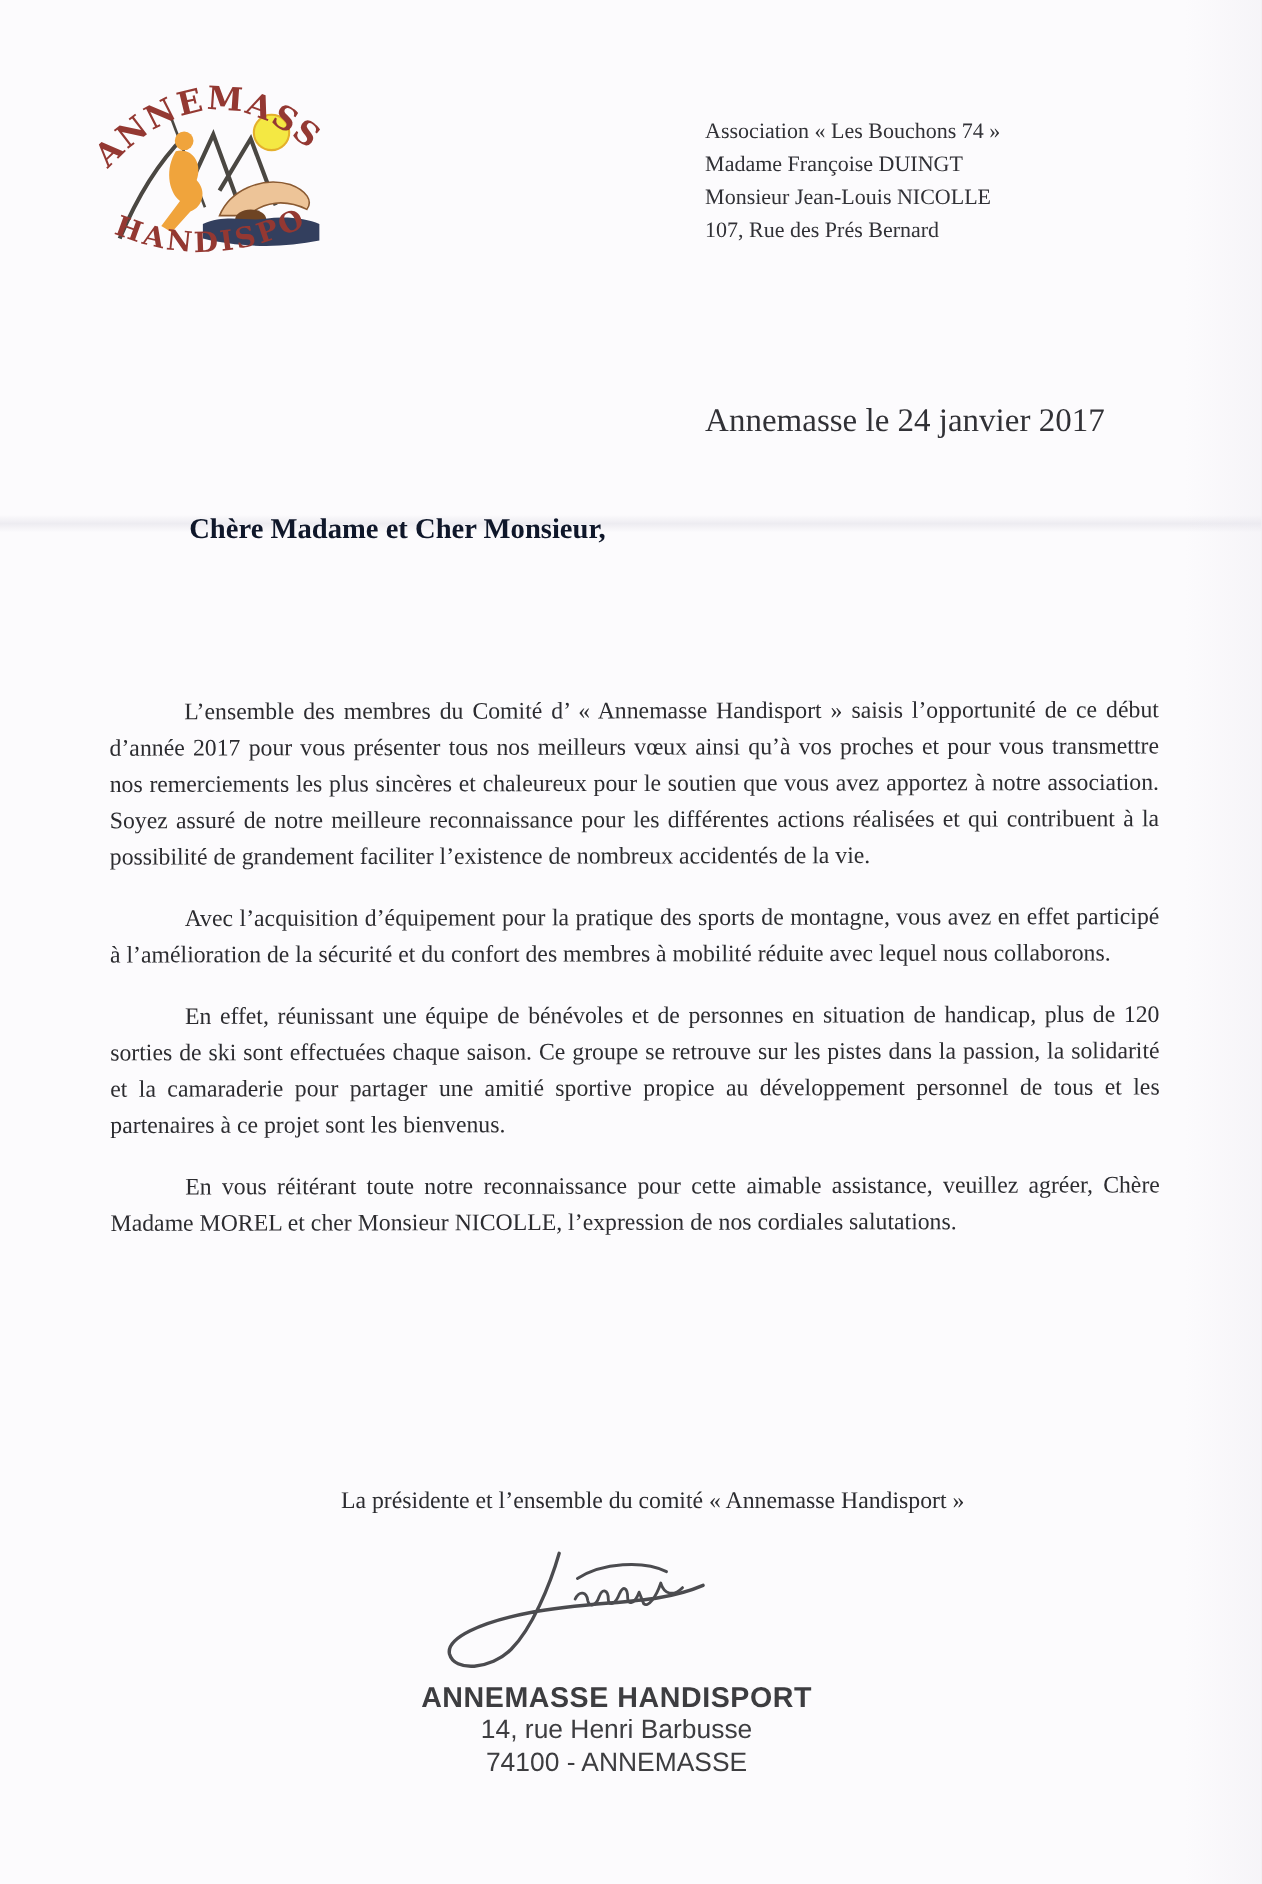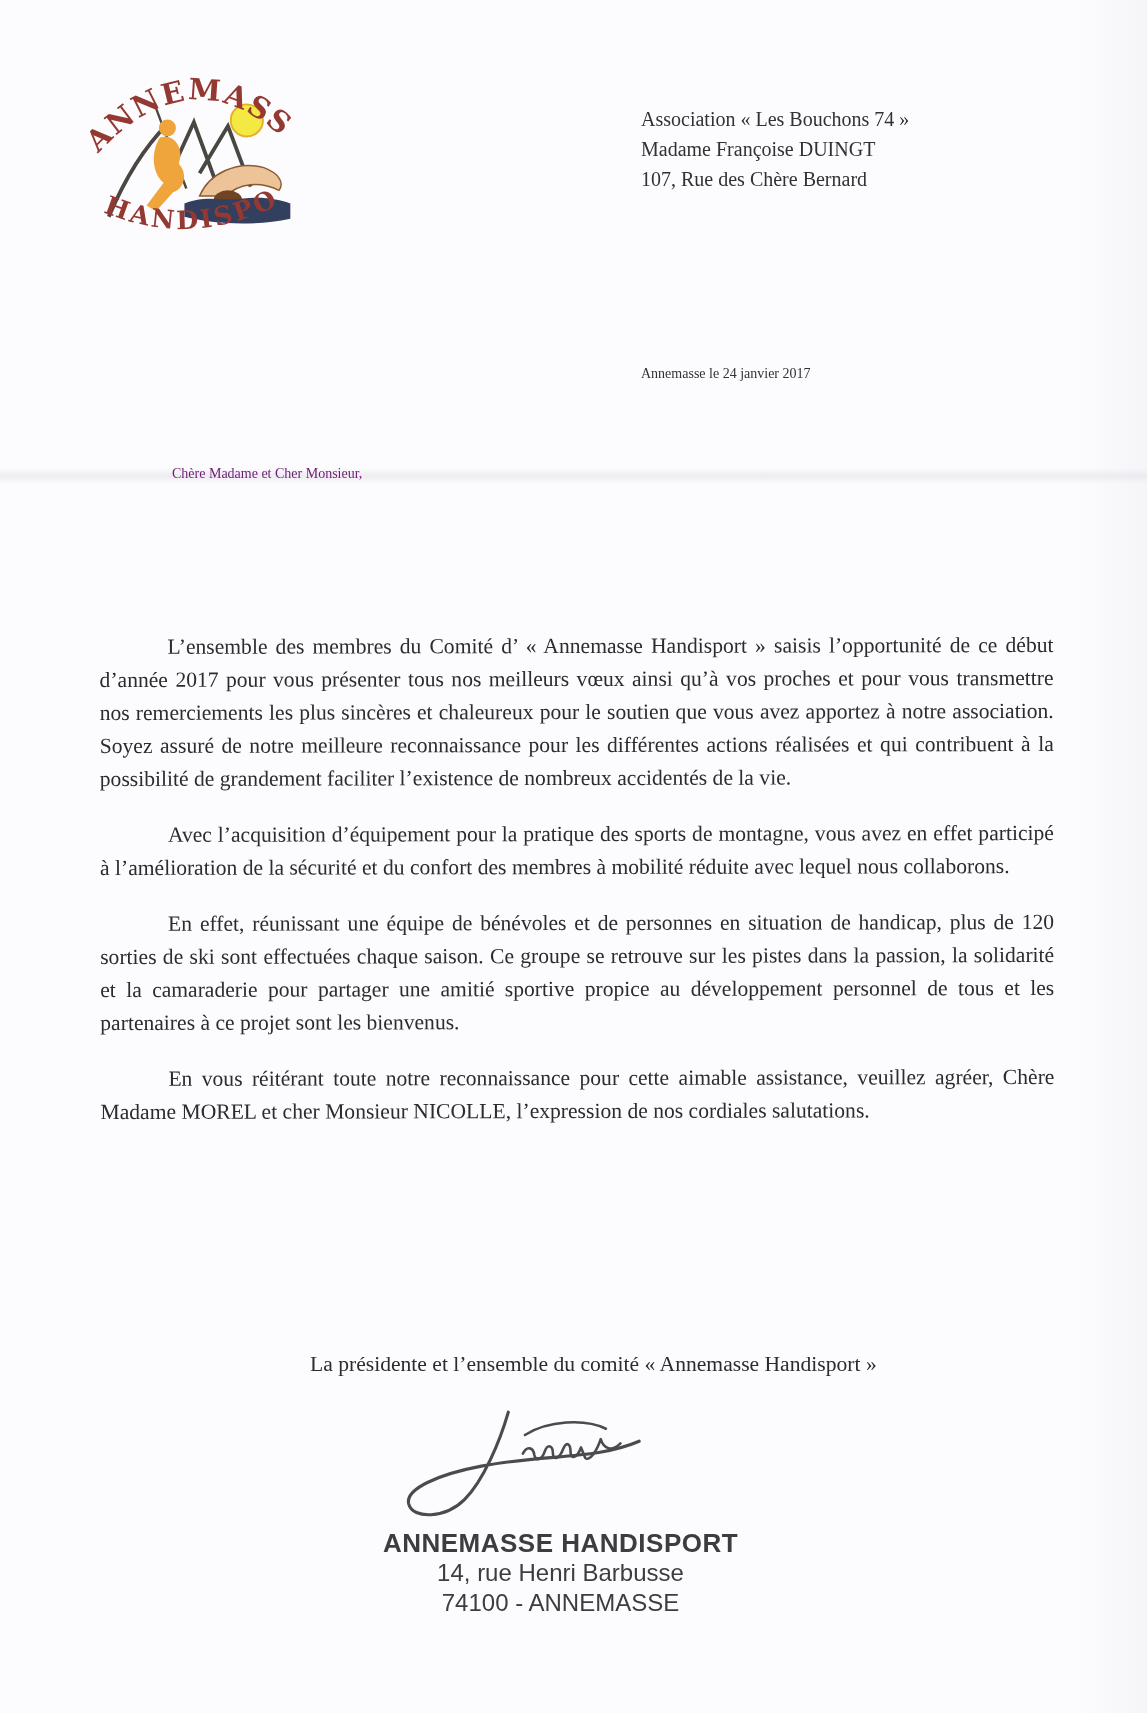--- a/index.html
+++ b/index.html
@@ -30,26 +30,26 @@
   .arc-bot   { font-size:27px; letter-spacing:3px; }
 
   .recipient {
     position:absolute; left:641px; top:104px;
     font-size:20px; line-height:30px; color:#313136;
   }
   .recipient .city-line { margin-top:18px; }
 
   .date-line {
     position:absolute; left:641px; top:366px;
-    font-size:14px; color:#313136;
+    font-size:30px; color:#313136;
   }
 
   .salutation {
     position:absolute; left:172px; top:466px;
-    font-size:14px; color:#701a75;
+    font-size:26px; color:#0f172a;font-weight:bold;
   }
 
   .body-block {
     position:absolute; left:100px; top:630px; width:954px;
     font-size:21.6px; line-height:33px; text-align:justify; color:#2c2c30;
     transform:rotate(-0.12deg);
   }
   .body-block p { text-indent:68px; margin-bottom:23px; }
   .body-block p:last-child { margin-bottom:0; }
 
@@ -103,21 +103,22 @@
       <textPath href="#arcTop" startOffset="4">ANNEMASSE</textPath>
     </text>
     <text class="logo-arc-text arc-bot">
       <textPath href="#arcBot" startOffset="2">HANDISPORT</textPath>
     </text>
   </svg>
 
   <div class="recipient">
     <div>Association « Les Bouchons 74 »</div>
     <div>Madame Françoise DUINGT</div>
-    <div>107, Rue des Chère Bernard</div>
+    <div>Monsieur Jean-Louis NICOLLE</div>
+    <div>107, Rue des Prés Bernard</div>
   </div>
 
   <div class="date-line">Annemasse le 24 janvier 2017</div>
 
   <div class="salutation">Chère Madame et Cher Monsieur,</div>
 
   <div class="body-block">
     <p>L’ensemble des membres du Comité d’ « Annemasse Handisport » saisis l’opportunité de ce début d’année 2017 pour vous présenter tous nos meilleurs vœux ainsi qu’à vos proches et pour vous transmettre nos remerciements les plus sincères et chaleureux pour le soutien que vous avez apportez à notre association.  Soyez assuré de notre meilleure reconnaissance pour les différentes actions réalisées et qui contribuent à la possibilité de grandement faciliter l’existence de nombreux accidentés de la vie.</p>
     <p>Avec l’acquisition d’équipement pour la pratique des sports de montagne, vous avez en effet participé à l’amélioration de la sécurité et du confort des membres à mobilité réduite avec lequel nous collaborons.</p>
     <p>En effet, réunissant une équipe de bénévoles et de personnes en situation de handicap, plus de 120 sorties de ski sont effectuées chaque saison.  Ce groupe se retrouve sur les pistes dans la passion, la solidarité et la camaraderie pour partager une amitié sportive propice au développement personnel de tous et les partenaires à ce projet sont les bienvenus.</p>

